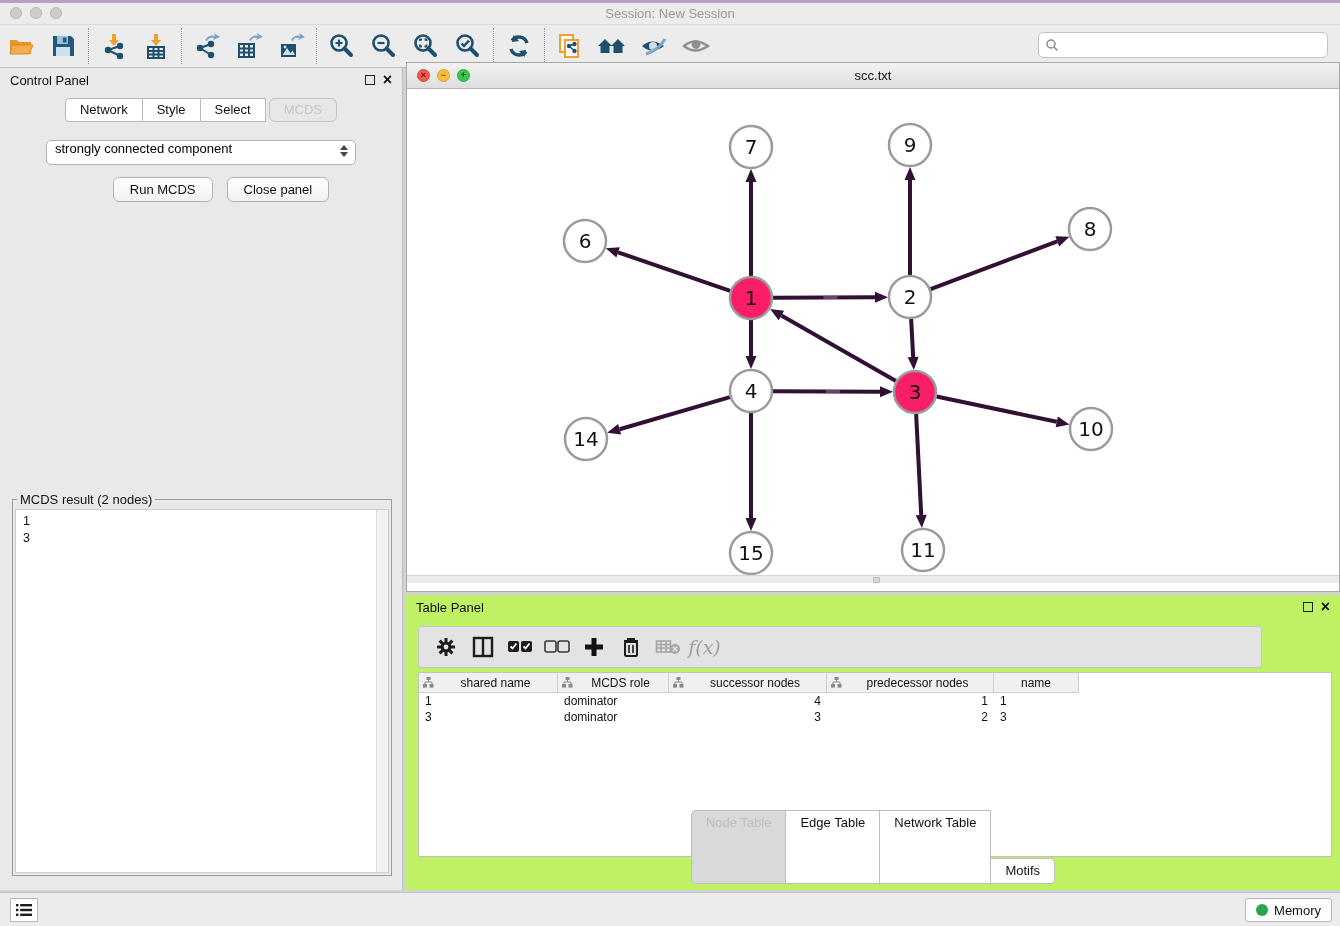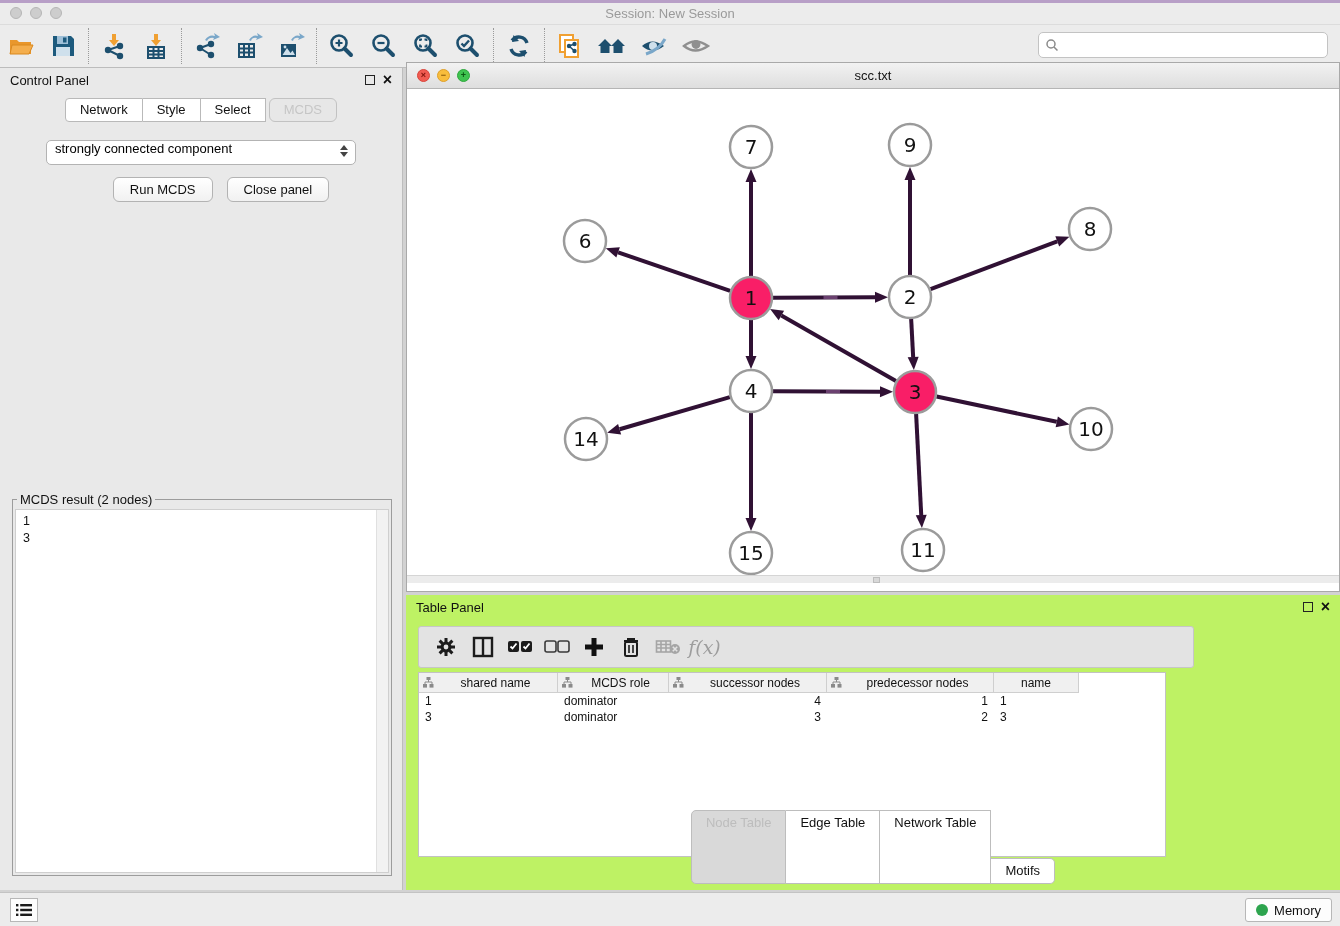--- a/index.html
+++ b/index.html
@@ -112,28 +112,28 @@
     position:absolute; left:0; bottom:0; width:932px; height:8px; background:#ececec;
     border-top:1px solid #d5d5d5;
   }
   .grip { position:absolute; left:50%; top:1px; width:7px; height:6px; background:#d8d8d8; border:1px solid #bdbdbd; }
   
   .table-panel {
     position:absolute; left:406px; top:595px; width:934px; height:295px;
     background:#bef264;
   }
   .tp-toolbar {
-    position:absolute; left:12px; top:31px; width:776px; height:42px;
+    position:absolute; left:12px; top:31px; width:844px; height:42px;
     background:#e3e3e3; border:1px solid #c6c6c6; border-radius:3px;
     display:flex; align-items:center; padding-left:8px; 
   }
   .tp-btn { width:37px; height:34px; display:flex; align-items:center; justify-content:center; }
   .fx-label { font-family:"DejaVu Serif", serif; font-style:italic; font-size:19px; color:#9d9d9d; }
   .tp-table {
-    position:absolute; left:12px; top:77px; width:748px; height:185px;
+    position:absolute; left:12px; top:77px; width:914px; height:185px;
     background:#fff; border:1px solid #c2c2c2; overflow:hidden;
   }
   .tp-header { display:flex; height:20px; font-size:12px; color:#111; }
   .th {
     background:#f0f0f0; border-right:1px solid #cfcfcf; border-bottom:1px solid #cfcfcf;
     display:flex; align-items:center; padding:0 4px; gap:4px;
   }
   .th .th-label { flex:1; text-align:center; }
   .tr { display:flex; height:16px; font-size:12px; color:#111; }
   .td { padding:0 6px; display:flex; align-items:center; }

